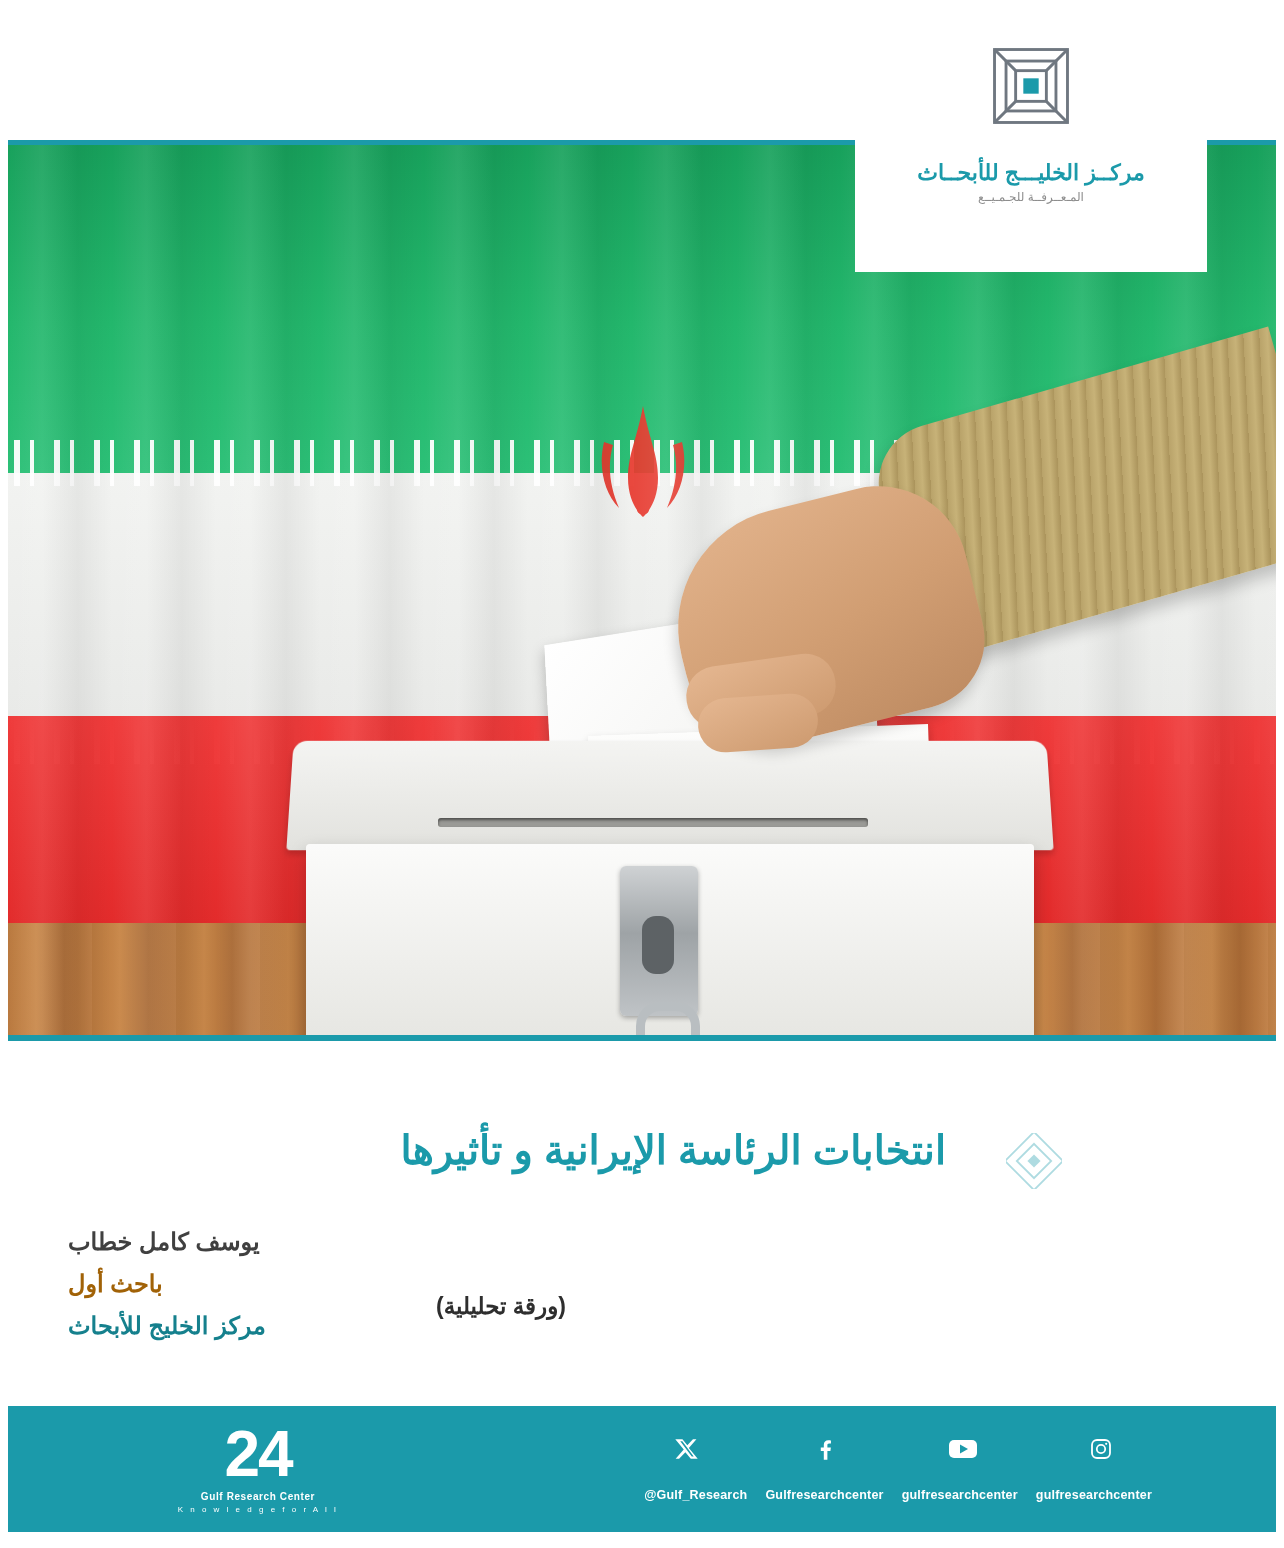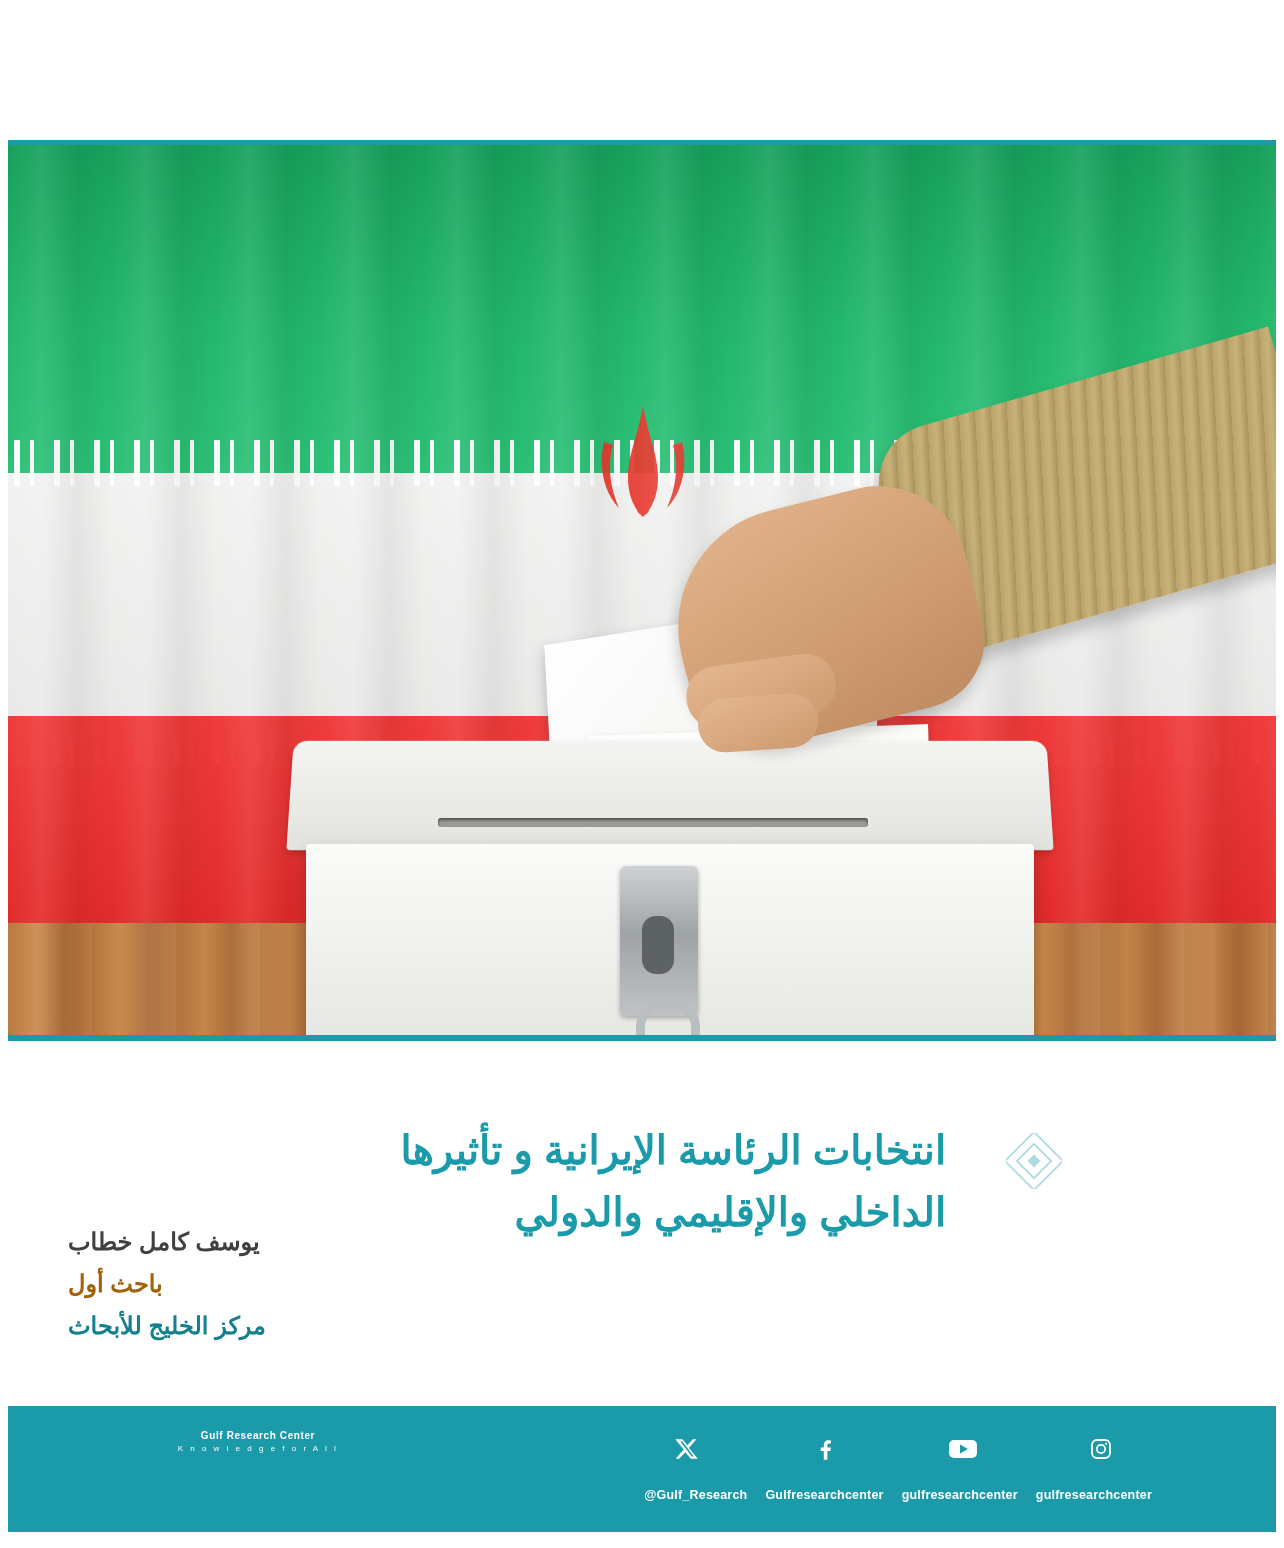--- a/index.html
+++ b/index.html
@@ -411,35 +411,48 @@
 
     </div>
 
     <div class="hand"></div>
     <div class="finger f1"></div>
     <div class="finger f2"></div>
   </div>
   <div class="hero-top-rule"></div>
   <div class="hero-bottom-rule"></div>
 
+  <div class="logo-card">
+    <svg class="logo-mark" viewBox="0 0 100 100">
+      <g fill="none" stroke="#6f7780" stroke-width="3">
+        <rect x="12" y="12" width="76" height="76"></rect>
+        <rect x="24" y="24" width="52" height="52"></rect>
+        <rect x="34" y="34" width="32" height="32"></rect>
+        <path d="M12 12 L34 34 M88 12 L66 34 M12 88 L34 66 M88 88 L66 66"></path>
+      </g>
+      <rect x="42" y="42" width="16" height="16" fill="#1b9aaa"></rect>
+    </svg>
+    <div class="logo-ar">مركــز الخليـــج للأبحــاث</div>
+    <div class="logo-ar-sub">المـعــرفــة للجـمـيــع</div>
+  </div>
 
   <div class="title-area">
     <svg class="diamond-mark" viewBox="0 0 60 60">
       <g fill="none" stroke="#1b9aaa" stroke-width="2">
         <rect x="8" y="8" width="44" height="44" transform="rotate(45 30 30)"></rect>
         <rect x="17" y="17" width="26" height="26" transform="rotate(45 30 30)"></rect>
       </g>
       <rect x="25" y="25" width="10" height="10" fill="#1b9aaa" transform="rotate(45 30 30)"></rect>
     </svg>
 
     <div class="title-main">
       <div>انتخابات الرئاسة الإيرانية و تأثيرها</div>
-      <div>الداخلي والإقليمي والدولي</div>
-    </div>
-
+    </div>
+
+    <div class="title-sub">(ورقة تحليلية)</div>
 
     <div class="author-block">
       <div class="author-name">يوسف كامل خطاب</div>
       <div class="author-role">باحث أول</div>
       <div class="author-org">مركز الخليج للأبحاث</div>
     </div>
   </div>
 
   <div class="footer">
 
@@ -478,20 +491,21 @@
     </div>
 
     <div class="handles-row">
       <span>@Gulf_Research</span>
       <span>Gulfresearchcenter</span>
       <span>gulfresearchcenter</span>
       <span>gulfresearchcenter</span>
     </div>
 
     <div class="logo24">
+      <div class="num">24</div>
       <div class="en">Gulf Research Center</div>
       <div class="en2">K n o w l e d g e   f o r   A l l</div>
     </div>
   </div>
 
   <div class="bottom-white"></div>
   <div class="side-white-l"></div>
   <div class="side-white-r"></div>
 </div>
 

